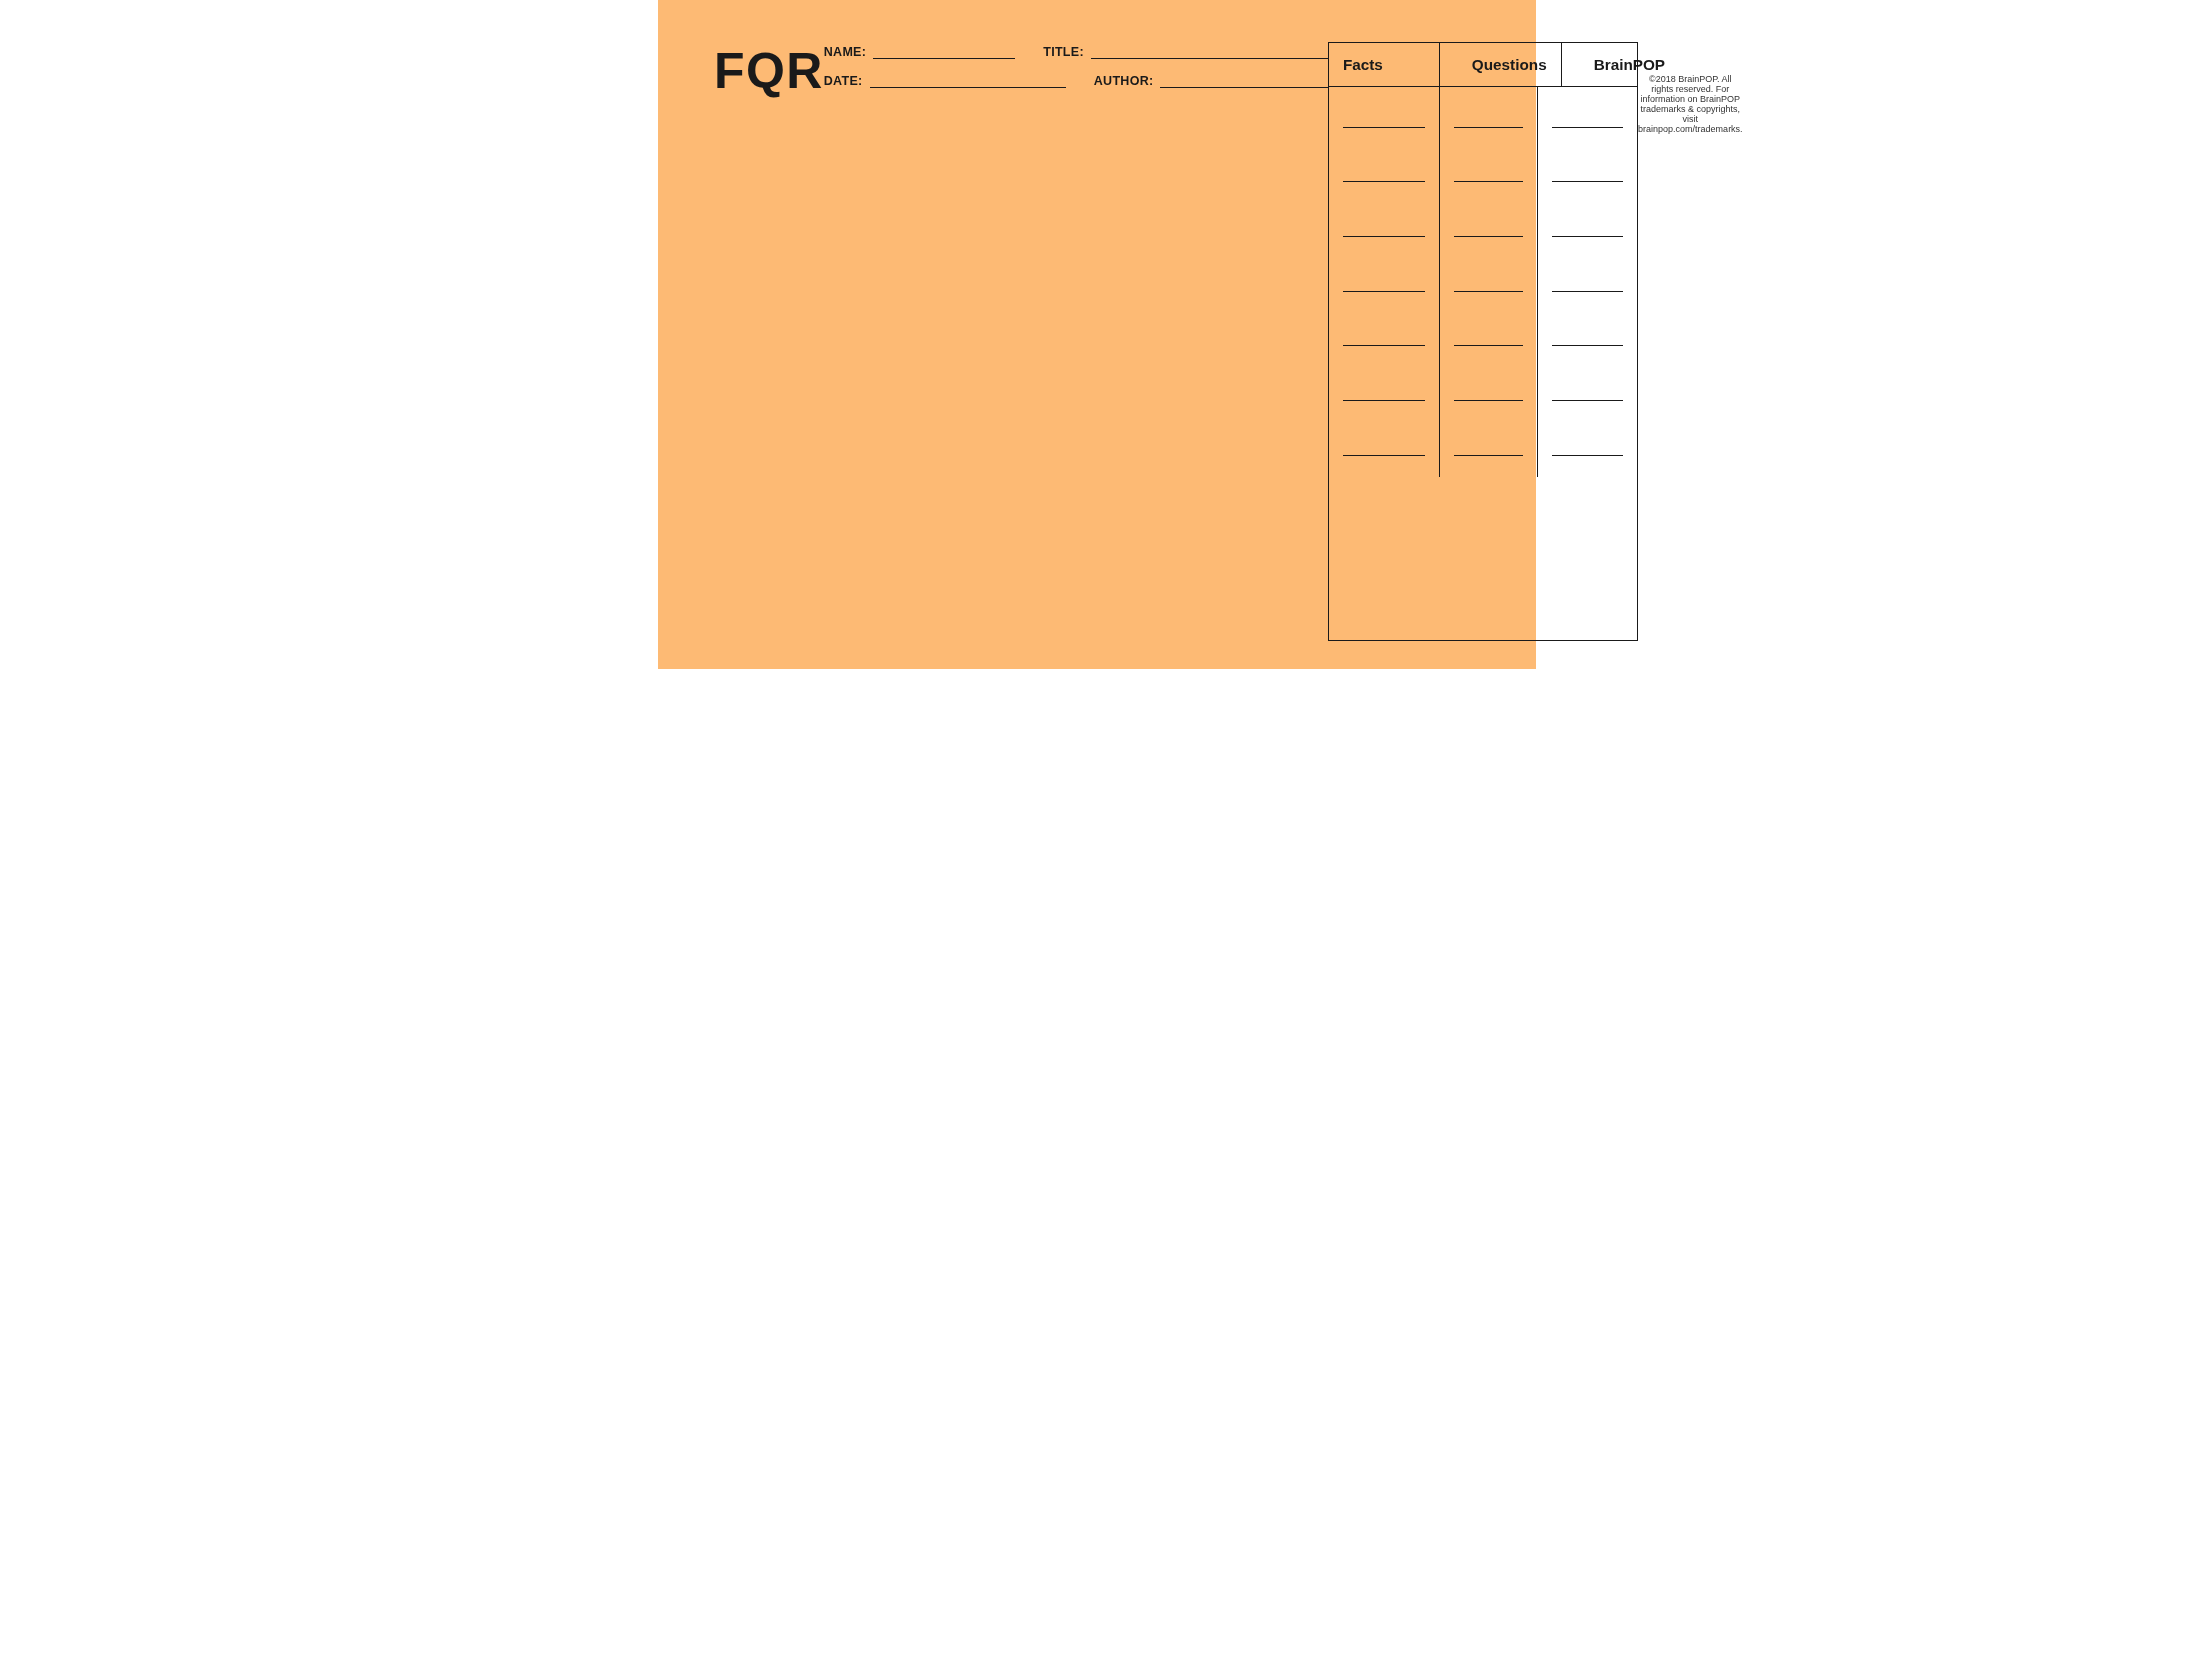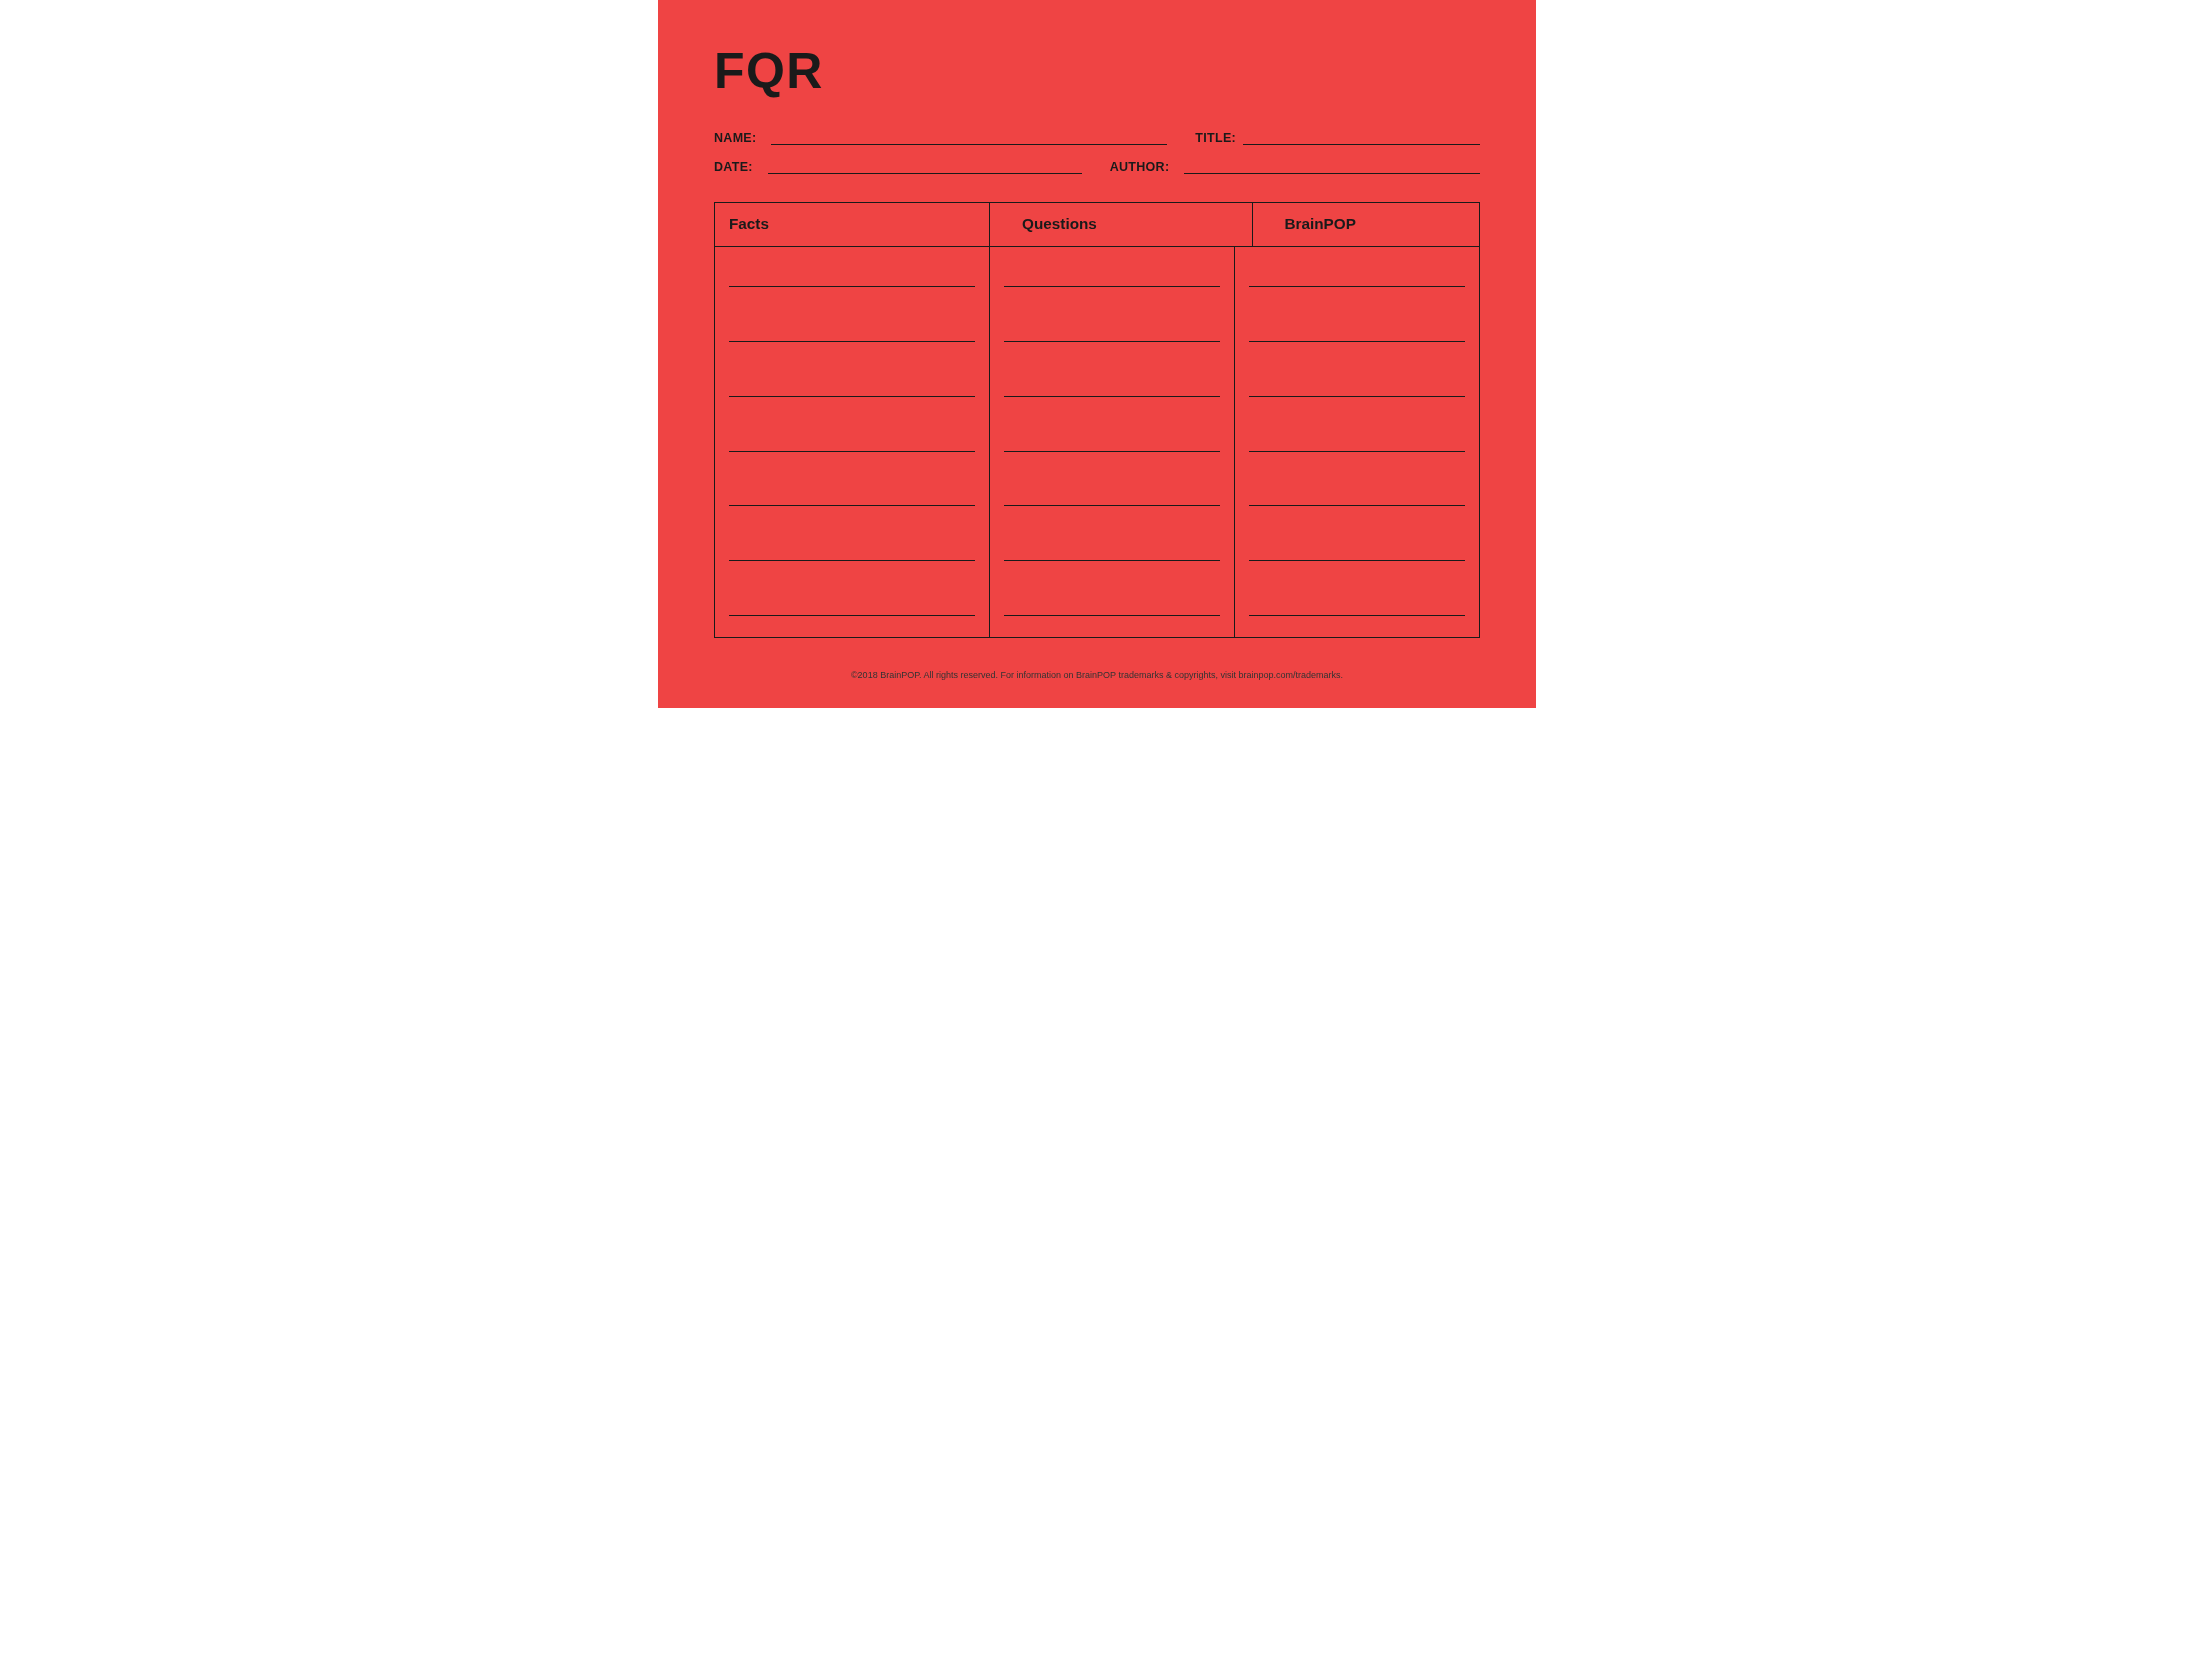--- a/index.html
+++ b/index.html
@@ -15,24 +15,24 @@
       min-height: 100vh;
       display: flex;
       flex-direction: column;
       align-items: center;
     }
 
     .page {
       width: 878px;
       max-width: 100%;
       padding: 42px 56px 28px 56px;
-      background: #ef4444;
+      background: #fdba74;
       min-height: 669px;
       display: flex;
-      flex-direction: column;
+      flex-direction: row;
     }
 
     .page-title {
       font-size: 50px;
       font-weight: 900;
       color: #1a1a1a;
       letter-spacing: 1.4px;
       margin-bottom: 28px;
       font-family: Arial Black, Arial, sans-serif;
     }
@@ -73,21 +73,21 @@
     .form-row-double {
       display: flex;
       align-items: flex-end;
       width: 100%;
       gap: 28px;
     }
 
     .form-group {
       display: flex;
       align-items: flex-end;
-      gap: 8px;
+      gap: 0;
       flex: 1;
     }
 
     .form-group-narrow {
       display: flex;
       align-items: flex-end;
       gap: 0;
       flex: 0 0 auto;
     }
 

